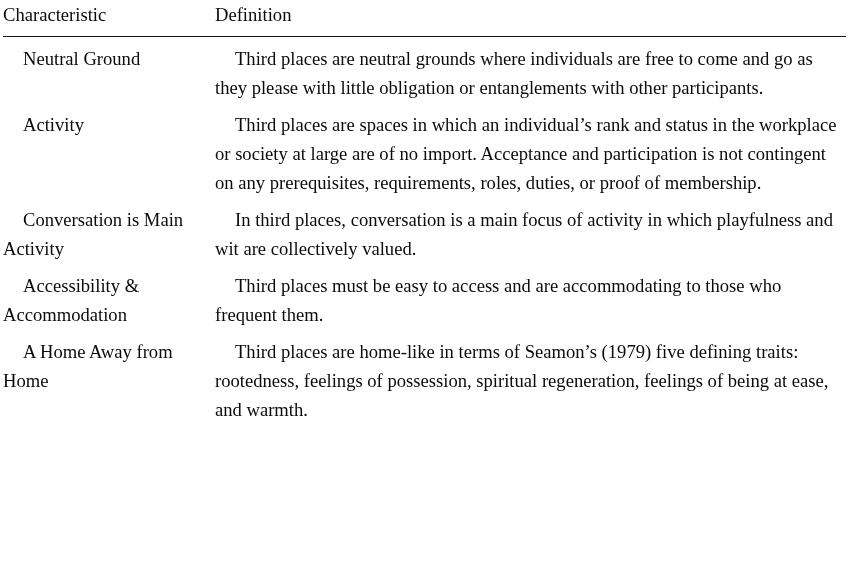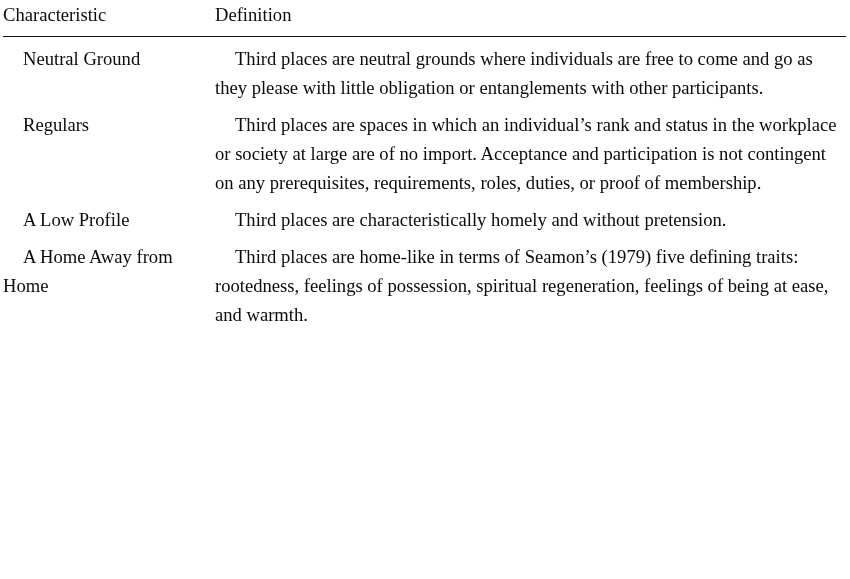--- a/index.html
+++ b/index.html
@@ -88,26 +88,30 @@
         <th>Characteristic</th>
         <th>Definition</th>
       </tr>
     </thead>
     <tbody id="table-body">
         <tr>
           <td class="cell-char"><span class="hang">Neutral Ground</span></td>
           <td class="cell-def"><span class="hang">Third places are neutral grounds where individuals are free to come and go as they please with little obligation or entanglements with other participants.</span></td>
         </tr>
         <tr>
-          <td class="cell-char"><span class="hang">Regulars</span></td>
+          <td class="cell-char"><span class="hang">Activity</span></td>
           <td class="cell-def"><span class="hang">Third places are spaces in which an individual’s rank and status in the workplace or society at large are of no import. Acceptance and participation is not contingent on any prerequisites, requirements, roles, duties, or proof of membership.</span></td>
         </tr>
         <tr>
-          <td class="cell-char"><span class="hang">A Low Profile</span></td>
-          <td class="cell-def"><span class="hang">Third places are characteristically homely and without pretension.</span></td>
+          <td class="cell-char"><span class="hang">Conversation is Main Activity</span></td>
+          <td class="cell-def"><span class="hang">In third places, conversation is a main focus of activity in which playfulness and wit are collectively valued.</span></td>
+        </tr>
+        <tr>
+          <td class="cell-char"><span class="hang">Accessibility &amp; Accommodation</span></td>
+          <td class="cell-def"><span class="hang">Third places must be easy to access and are accommodating to those who frequent them.</span></td>
         </tr>
         <tr>
           <td class="cell-char"><span class="hang">A Home Away from Home</span></td>
           <td class="cell-def"><span class="hang">Third places are home-like in terms of Seamon’s (1979) five defining traits: rootedness, feelings of possession, spiritual regeneration, feelings of being at ease, and warmth.</span></td>
         </tr>
       </tbody>
   </table>
 </div>
 
 </body></html>

